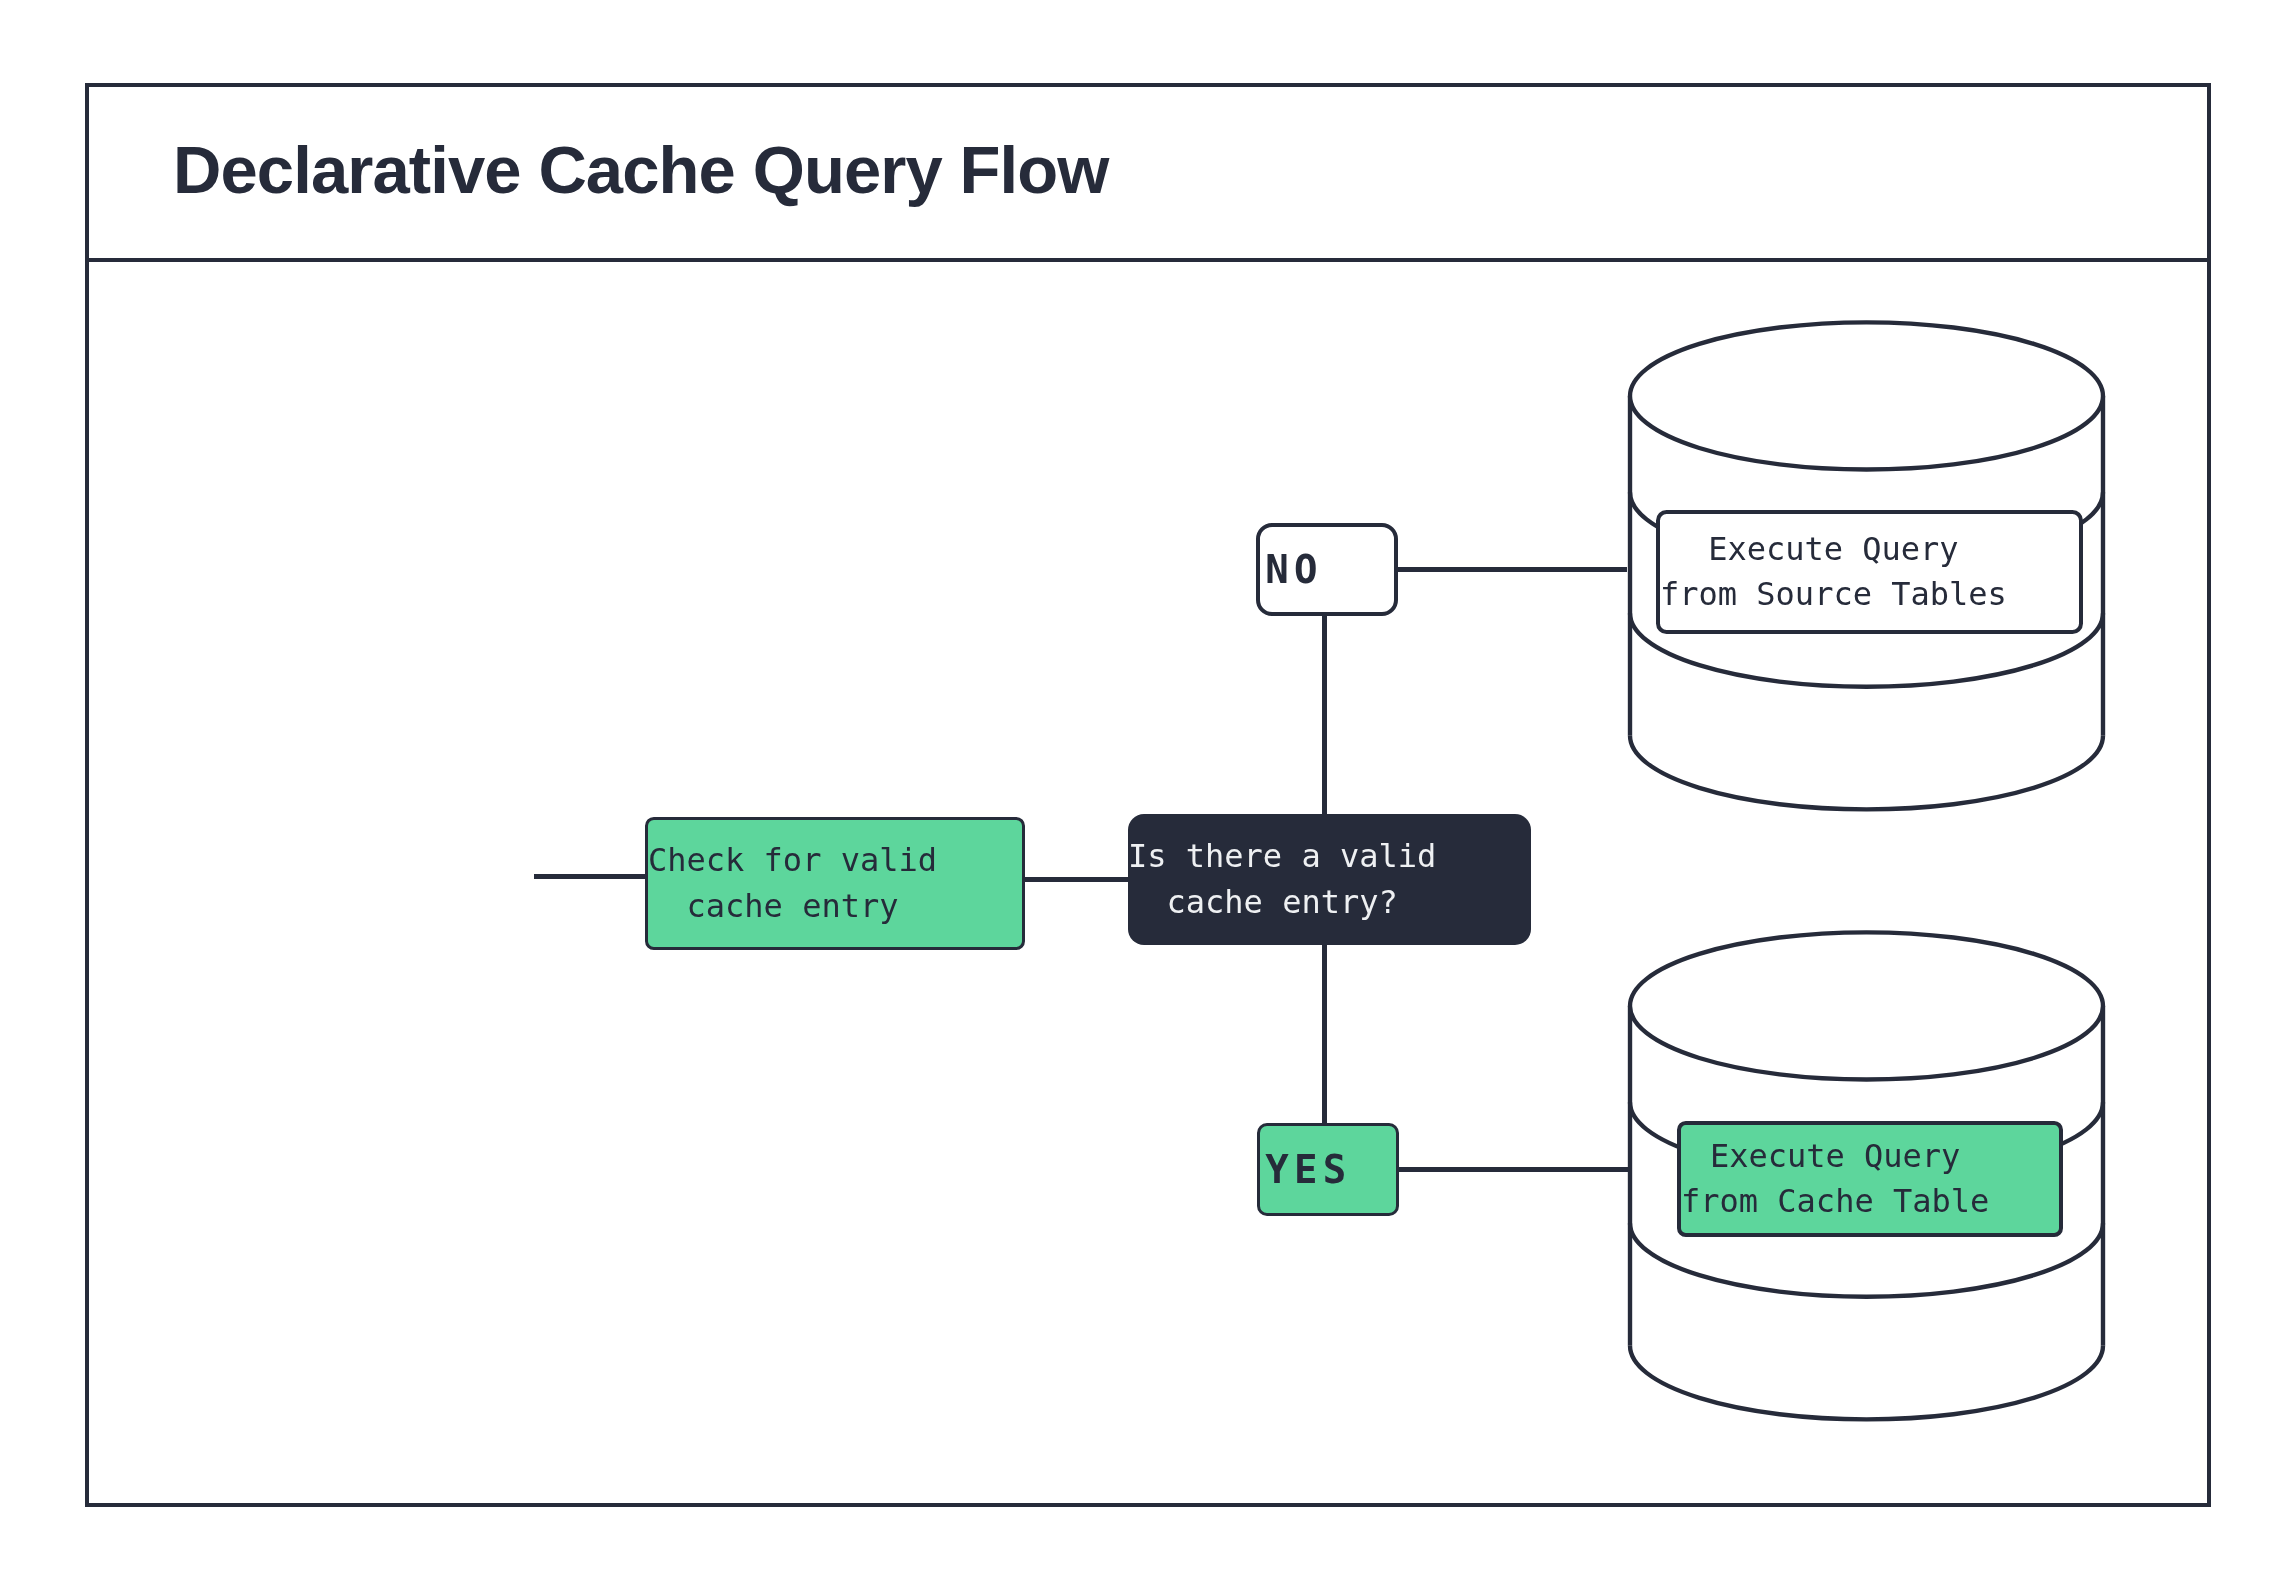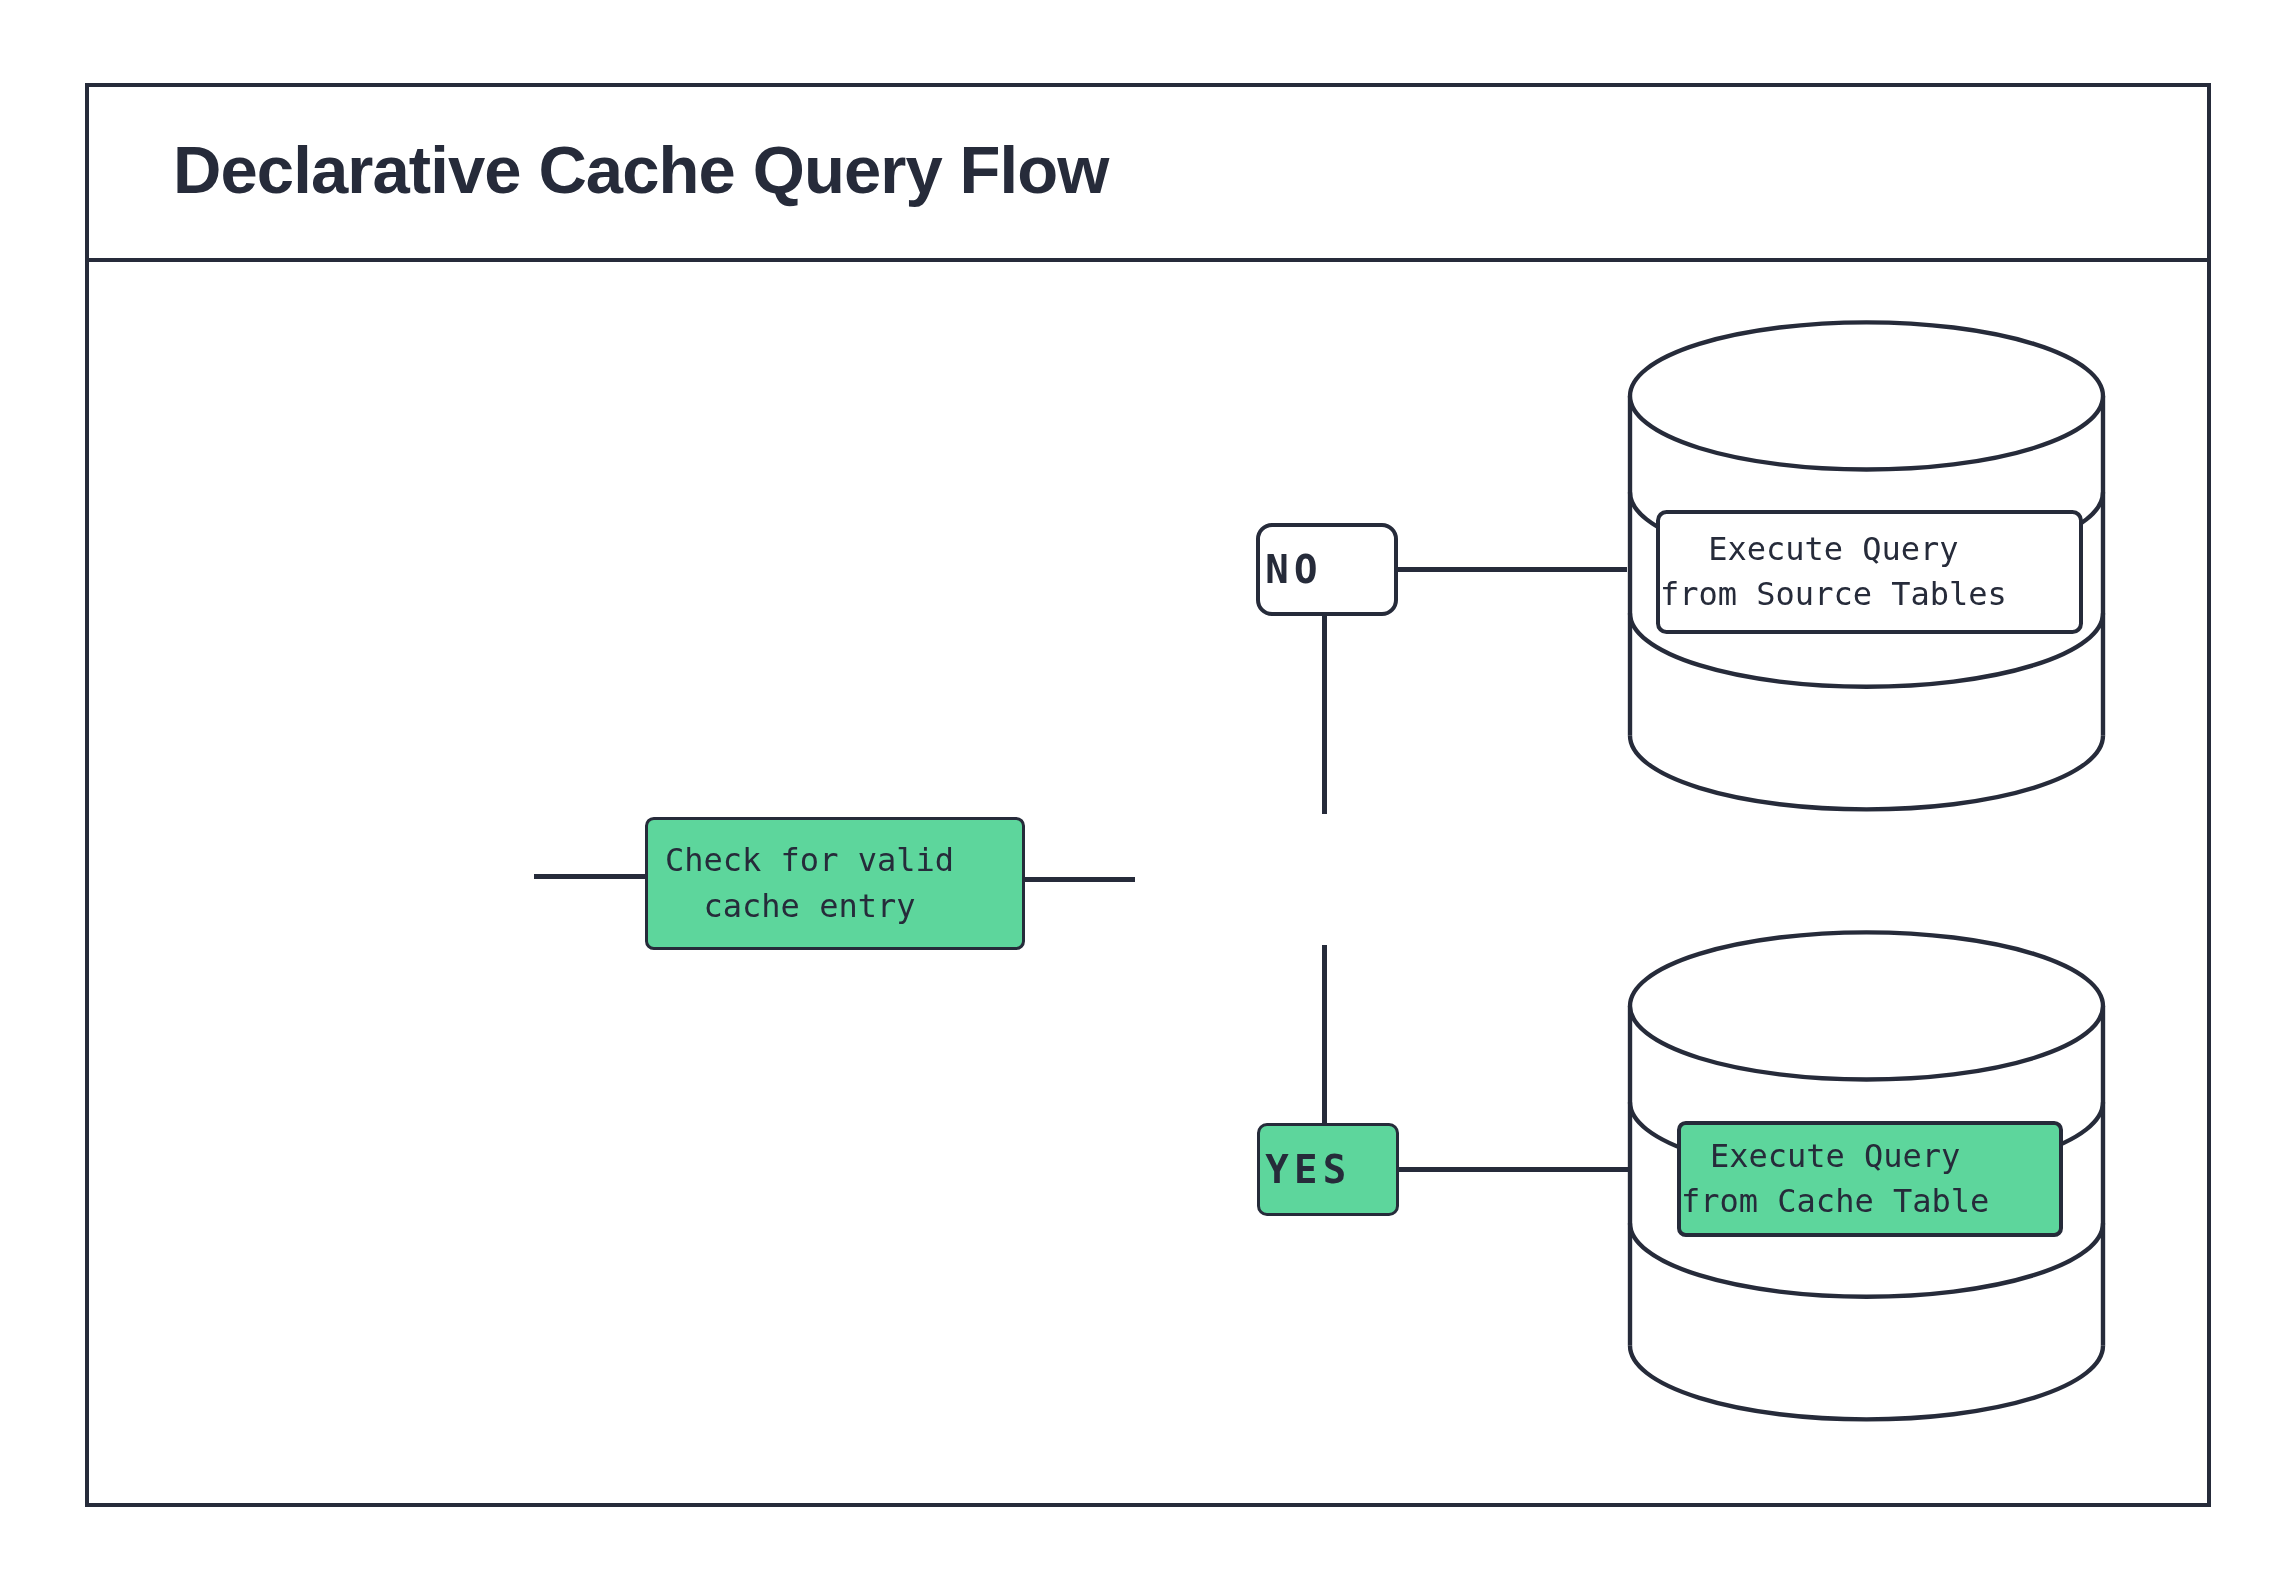--- a/index.html
+++ b/index.html
@@ -77,21 +77,21 @@
   .cylinder { position: absolute; }
   .cylinder path, .cylinder ellipse {
     stroke: var(--dark);
     stroke-width: 5;
     fill: none;
   }
   .cylinder ellipse { fill: var(--bg); }
 
   
   #node-query-request   { left: 177px;  top: 827px;  width: 357px; height: 98px; border-radius: 12.3px; }
-  #node-check-cache     { left: 645px;  top: 817px;  width: 380px; height: 133px; border-radius: 8.8px; padding-left: 17px; }
+  #node-check-cache     { left: 645px;  top: 817px;  width: 380px; height: 133px; border-radius: 8.8px; }
   #node-decision        { left: 1128px; top: 814px;  width: 403px; height: 131px; border-radius: 16px; }
   #node-no              { left: 1256px; top: 523px;  width: 142px; height: 93px; border-radius: 16px; }
   #node-yes             { left: 1257px; top: 1123px; width: 142px; height: 93px; border-radius: 10px; }
   #node-execute-source  { left: 1656px; top: 510px;  width: 427px; height: 124px; border-radius: 10.5px; border-width: 4.4px; }
   #node-execute-cache   { left: 1677px; top: 1121px; width: 386px; height: 116px; border-radius: 8.8px; border-width: 4.4px; }
 
   
   #edge-query-check     { left: 534px;  top: 874px;  width: 111px; height: 5.3px; }
   #edge-check-decision  { left: 1025px; top: 877px; width: 110px; height: 5.3px; }
   #edge-decision-no     { left: 1322px; top: 616px;  width: 5.3px;   height: 198px; }
@@ -137,20 +137,24 @@
     <path d="M8 478 A270 84 0 0 0 548 478"></path>
     <ellipse cx="278" cy="90" rx="270" ry="84"></ellipse>
   </svg>
 
 
   <div class="node green-box" id="node-check-cache">
     <span>Check for valid
 cache entry</span>
   </div>
 
+  <div class="node dark-box" id="node-decision">
+    <span>Is there a valid
+cache entry?</span>
+  </div>
 
   <div class="node white-box branch-label" id="node-no">
     <span>NO</span>
   </div>
 
   <div class="node green-box branch-label" id="node-yes">
     <span>YES</span>
   </div>
 
   <div class="node white-box" id="node-execute-source">

